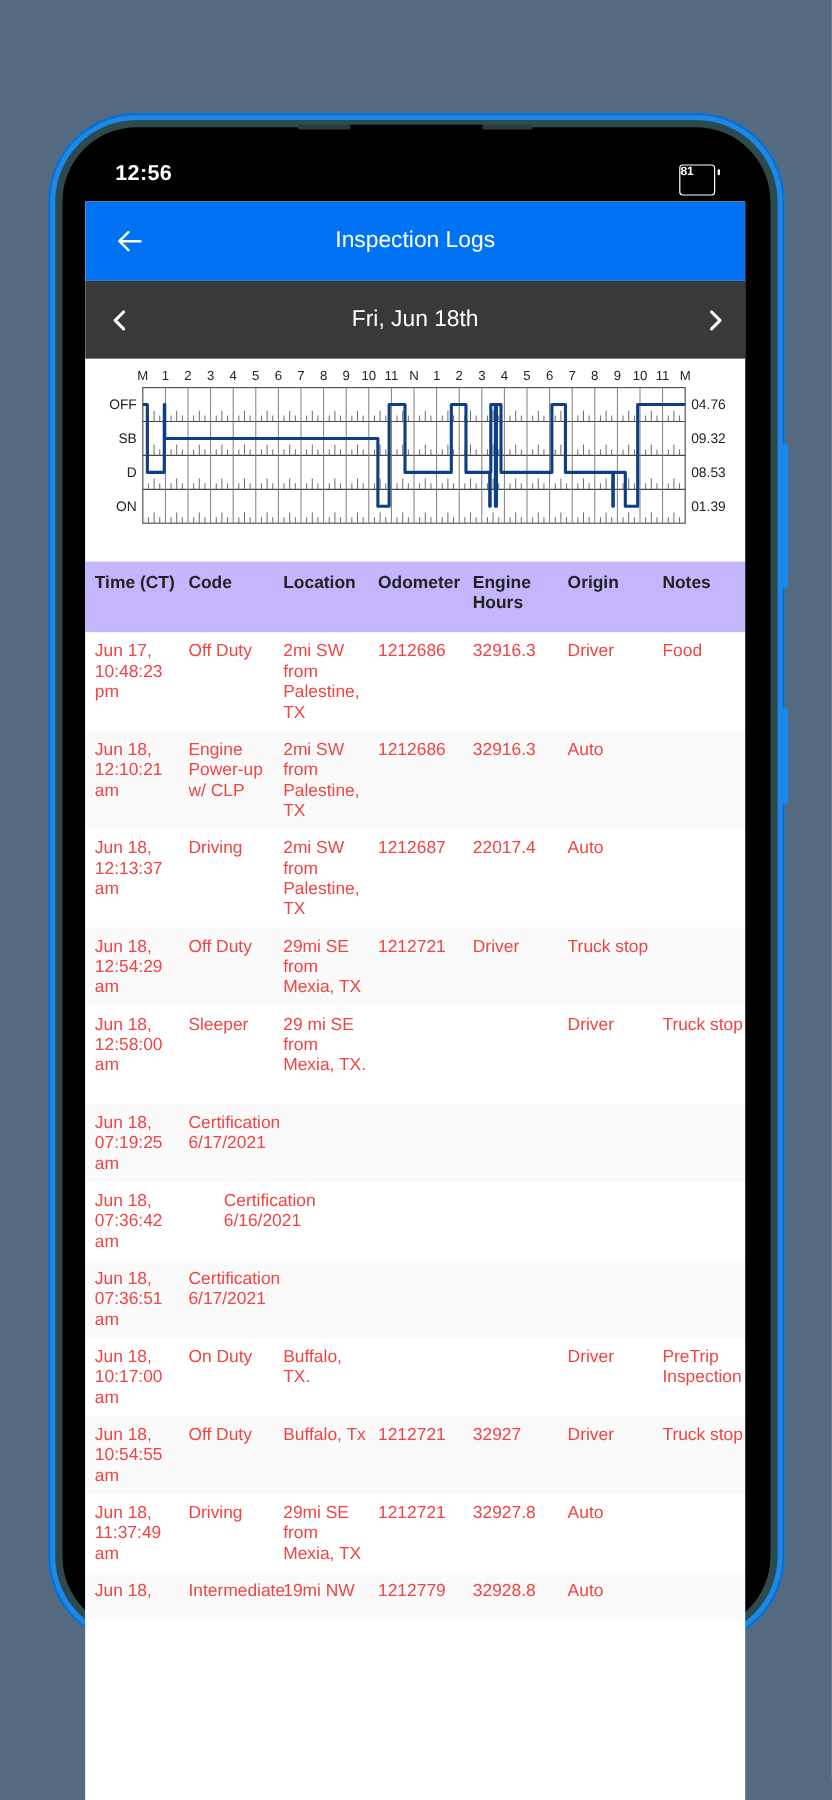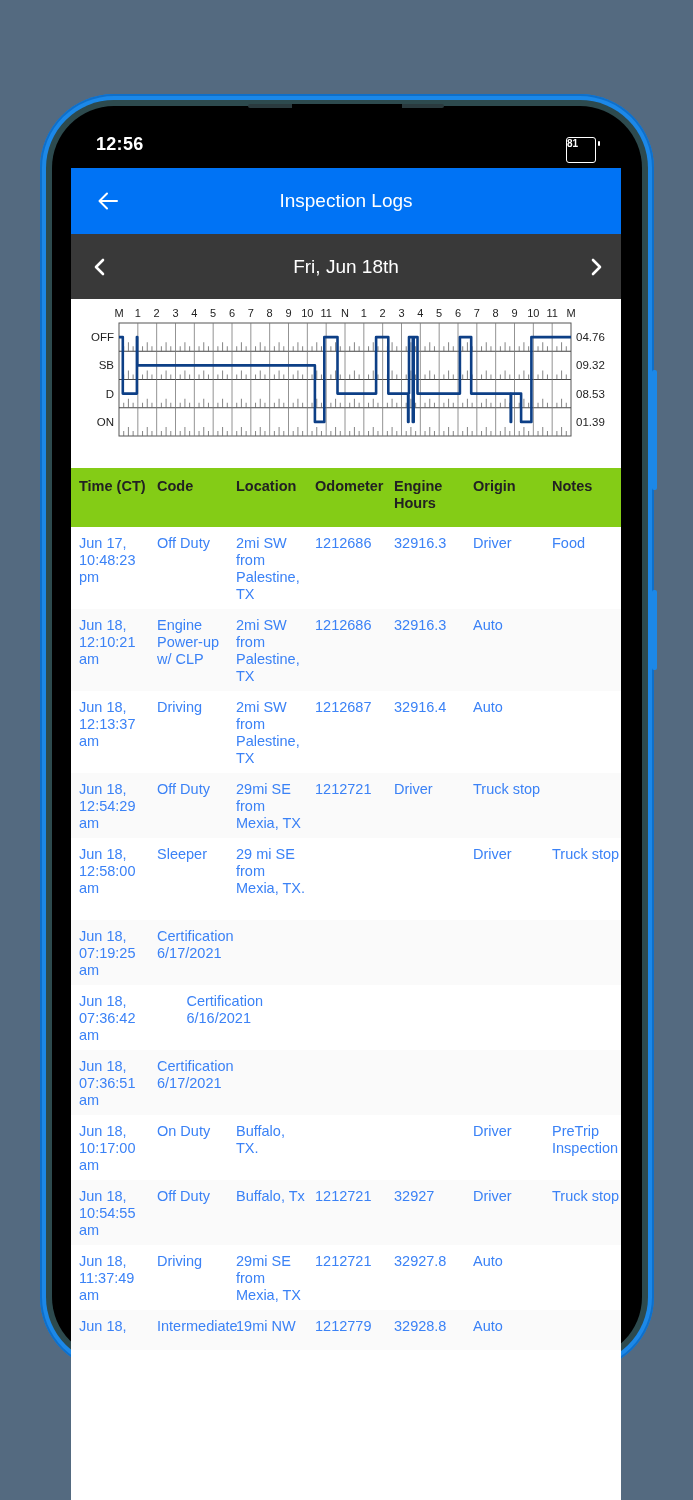--- a/index.html
+++ b/index.html
@@ -35,22 +35,22 @@
   .datebar { height: 65px; background: #393939; position: relative; display: flex; align-items: center; justify-content: center; }
   .datebar .date { color: #fff; font-size: 19px; }
   .datebar .nav { position: absolute; top: 18px; width: 30px; height: 30px; display: flex; align-items: center; justify-content: center; cursor: pointer; }
   .datebar .prev { left: 14px; }
   .datebar .next { right: 10px; }
 
   .chart-wrap { position: relative; height: 169px; background: #fff; }
   .chart-wrap svg { position: absolute; left: 0; top: 0; }
 
   .table { position: relative; }
-  .row { display: flex; font-size: 14.5px; color: #3b82f6; line-height: 17px; }
-  .row.head { background: #84cc16; font-weight: bold; color: #222; padding-top: 10px; padding-bottom: 15px; }
+  .row { display: flex; font-size: 14.5px; color: #ef4444; line-height: 17px; }
+  .row.head { background: #c4b5fd; font-weight: bold; color: #222; padding-top: 10px; padding-bottom: 15px; }
   .row.odd { background: #fff; }
   .row.even { background: #fafafa; }
   .row .c { padding-left: 8px; }
   .c-time { width: 78px; }
   .c-code { width: 79px; }
   .c-loc { width: 79px; }
   .c-odo { width: 79px; }
   .c-eng { width: 79px; }
   .c-orig { width: 79px; }
   .c-notes { width: 77px; }
@@ -476,21 +476,21 @@
             <div class="c c-odo">1212686</div>
             <div class="c c-eng">32916.3</div>
             <div class="c c-orig">Auto</div>
             <div class="c c-notes"></div>
           </div>
           <div class="row body odd" style="height: 82px;">
             <div class="c c-time">Jun 18, 12:13:37 am</div>
             <div class="c c-code">Driving</div>
             <div class="c c-loc">2mi SW from Palestine, TX</div>
             <div class="c c-odo">1212687</div>
-            <div class="c c-eng">32916.4</div>
+            <div class="c c-eng">22017.4</div>
             <div class="c c-orig">Auto</div>
             <div class="c c-notes"></div>
           </div>
           <div class="row body even" style="height: 65px;">
             <div class="c c-time">Jun 18, 12:54:29 am</div>
             <div class="c c-code">Off Duty</div>
             <div class="c c-loc">29mi SE from Mexia, TX</div>
             <div class="c c-odo">1212721</div>
             <div class="c c-orig">Driver</div>
             <div class="c c-notes">Truck stop</div>

